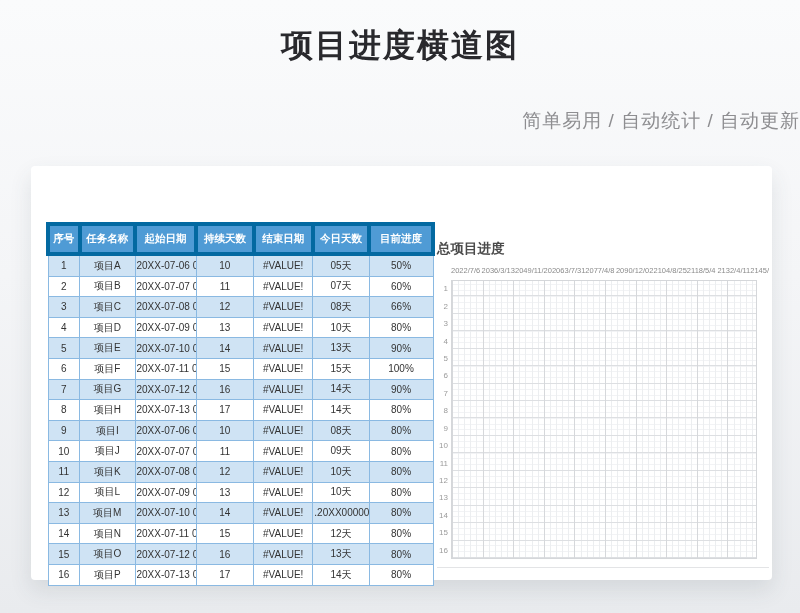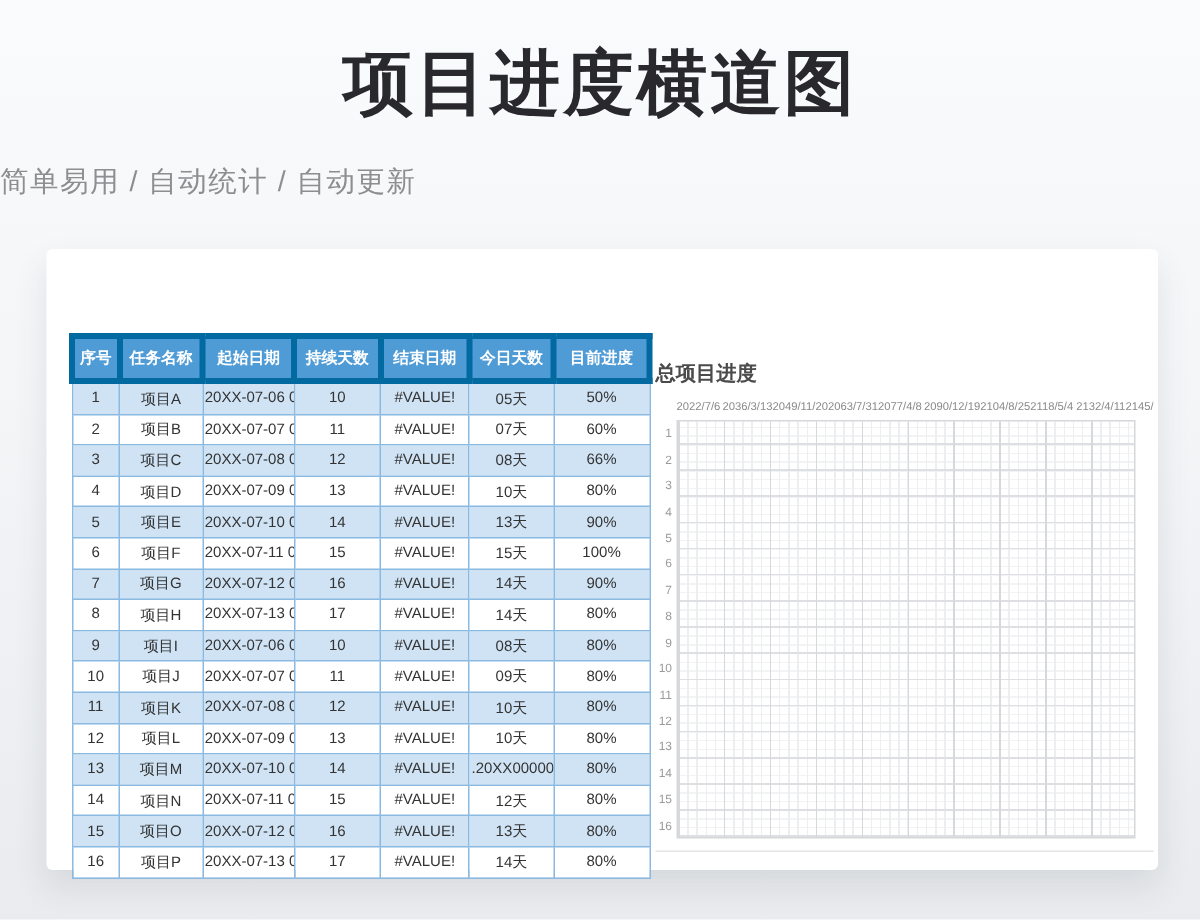--- a/index.html
+++ b/index.html
@@ -6,26 +6,26 @@
   body{
     width:800px;height:613px;overflow:hidden;
     font-family:"Liberation Sans","DejaVu Sans",sans-serif;
     background:linear-gradient(180deg,#fafbfc 0%,#f4f5f7 45%,#e9ebee 100%);
   }
   .page{position:relative;width:800px;height:613px;}
 
   
   .hero-title{
     position:absolute;left:0;top:24px;width:100%;
-    text-align:center;font-size:47px;font-weight:800;
+    text-align:center;font-size:32px;font-weight:800;
     color:#29292d;letter-spacing:2px;
   }
   .hero-subtitle{
     position:absolute;left:0;top:108px;width:100%;
-    text-align:left;font-size:19px;color:#8e8e91;letter-spacing:1px;
+    text-align:right;font-size:19px;color:#8e8e91;letter-spacing:1px;
   }
 
   
   .card{
     position:absolute;left:31px;top:166px;width:741px;height:414px;
     background:#ffffff;border-radius:4px;
     box-shadow:0 10px 22px rgba(60,70,85,.12);
   }
   .sheet-title{
     position:absolute;left:0;top:18px;width:100%;
@@ -264,21 +264,21 @@
     </table>
 
     <div class="chart">
       <div class="chart-title">总项目进度</div>
       <div class="chart-x-axis" id="x-axis">
           <span class="x-tick">2022/7/6</span>
           <span class="x-tick">2036/3/13</span>
           <span class="x-tick">2049/11/20</span>
           <span class="x-tick">2063/7/31</span>
           <span class="x-tick">2077/4/8</span>
-          <span class="x-tick">2090/12/19</span>
+          <span class="x-tick">2090/12/02</span>
           <span class="x-tick">2104/8/25</span>
           <span class="x-tick">2118/5/4</span>
           <span class="x-tick">2132/4/11</span>
           <span class="x-tick">2145/9/19</span>
         </div>
       <div class="chart-body">
         <div class="row-labels" id="row-labels">
             <span class="row-label">1</span>
             <span class="row-label">2</span>
             <span class="row-label">3</span>

